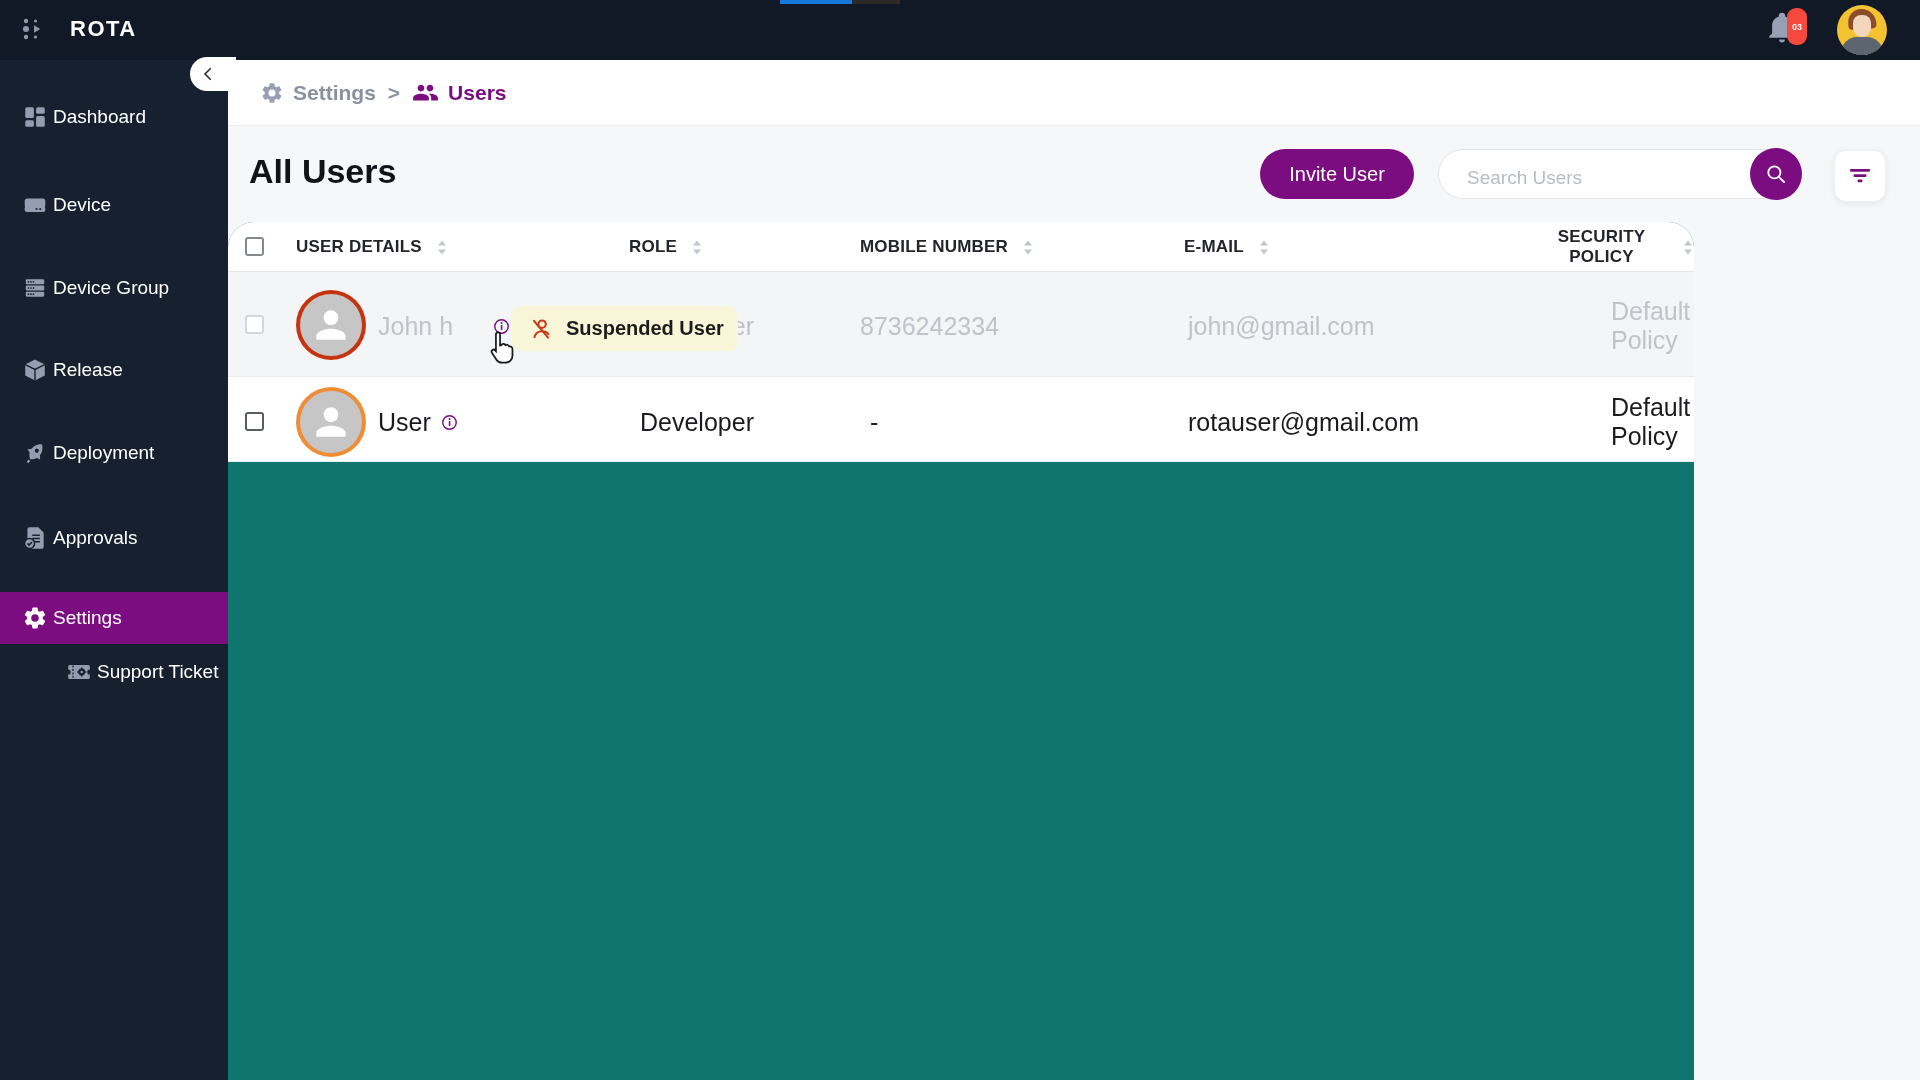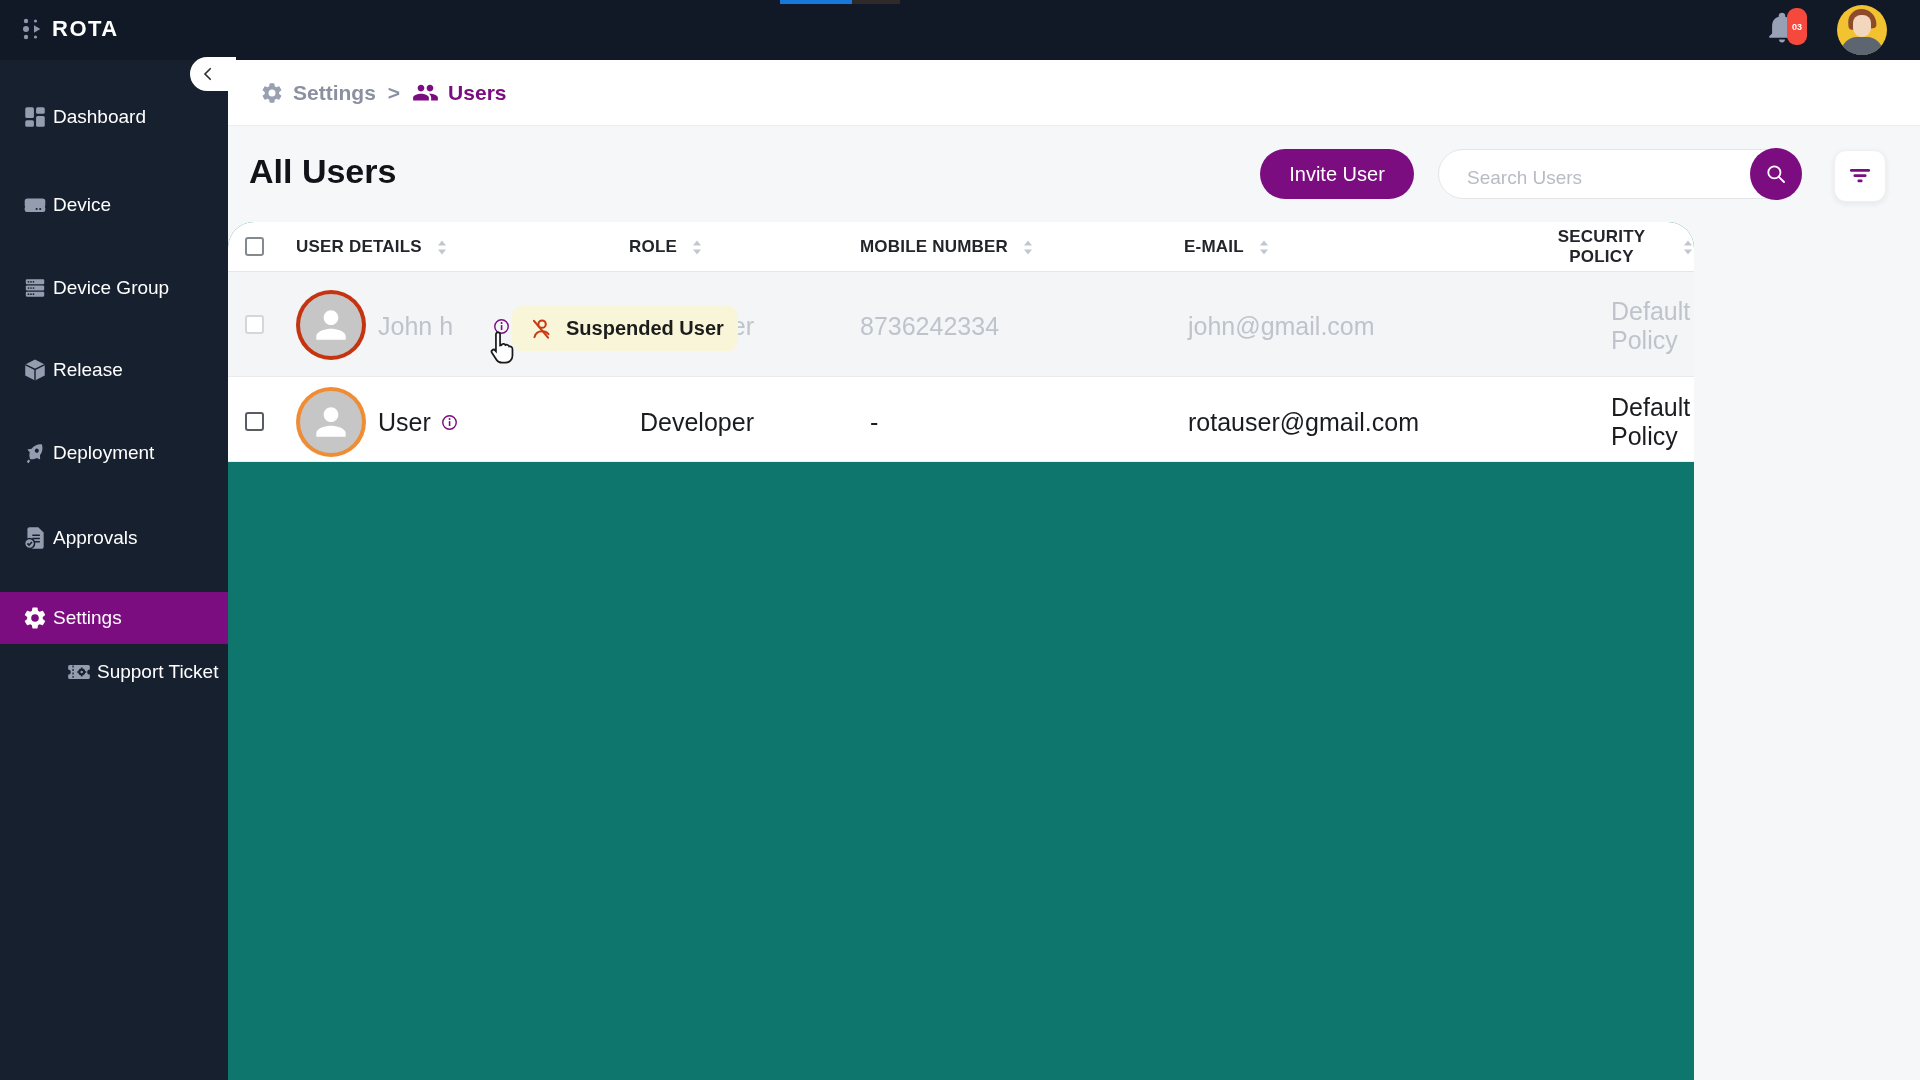--- a/index.html
+++ b/index.html
@@ -1,21 +1,21 @@
 <!DOCTYPE html>
 <html><head>
 <meta charset="utf-8">
 <style>
   html,body{margin:0;padding:0;background:#e9eaec;}
   .screen{position:relative;width:1920px;height:1080px;overflow:hidden;
     background:#F6F7F9;font-family:"Liberation Sans",sans-serif;
     -webkit-font-smoothing:antialiased;}
   
   .topbar{position:absolute;left:0;top:0;width:1920px;height:60px;background:#111826;}
-  .logo-wrap{position:absolute;left:18px;top:14px;display:flex;align-items:center;gap:4px;}
+  .logo-wrap{position:absolute;left:18px;top:14px;display:flex;align-items:center;gap:22px;}
   .logo-text{color:#fff;font-size:22px;font-weight:700;letter-spacing:1.5px;}
   .accent-bar{position:absolute;left:780px;top:0;width:72px;height:4px;background:#1778D9;}
   .accent-bar2{position:absolute;left:852px;top:0;width:48px;height:4px;background:#2E2A28;}
   .bell-wrap{position:absolute;left:1765px;top:8px;width:46px;height:46px;cursor:pointer;}
   .bell-badge{position:absolute;left:22px;top:0px;min-width:14px;height:17px;padding:10px 3px;
     border-radius:9px;background:#F4493C;color:#fff;font-size:9px;font-weight:700;
     display:flex;align-items:center;justify-content:center;}
   .tb-avatar{position:absolute;left:1837px;top:5px;width:50px;height:50px;border-radius:50%;
     overflow:hidden;background:#F2C230;cursor:pointer;}
   .tb-avatar .hair{position:absolute;left:11px;top:4px;width:28px;height:20px;background:#8C4B2B;

